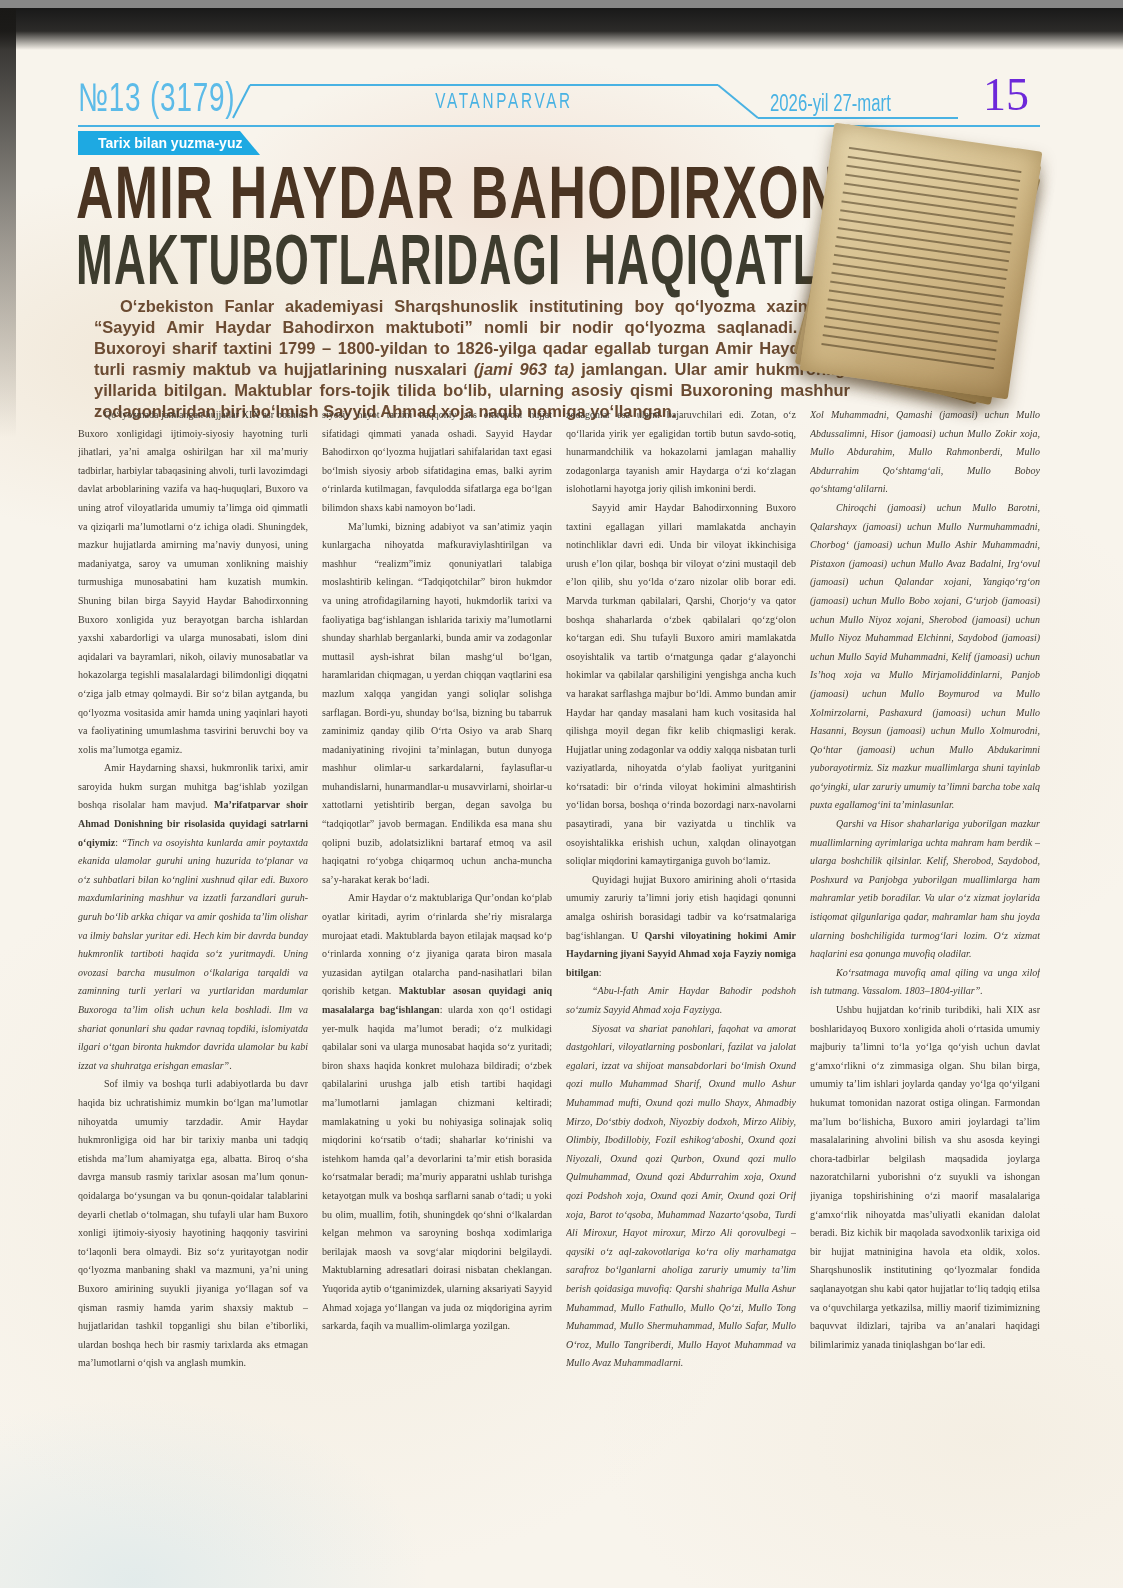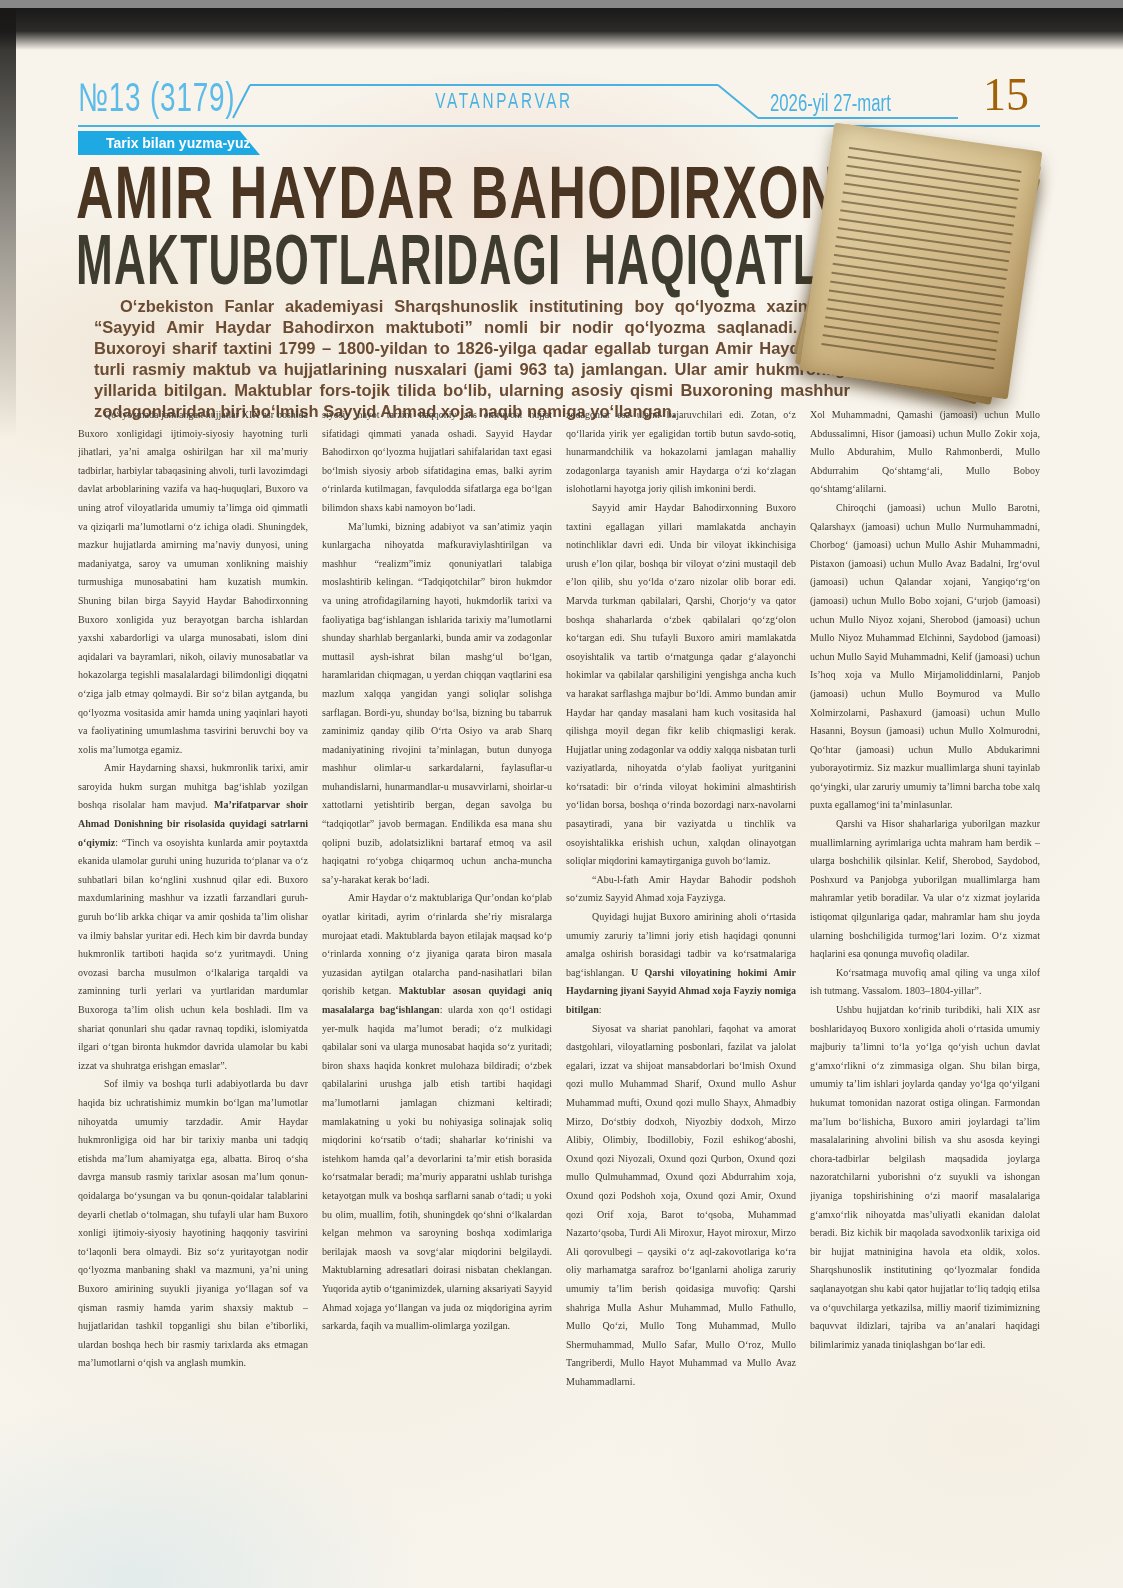--- a/index.html
+++ b/index.html
@@ -20,28 +20,28 @@
     background:linear-gradient(180deg,rgba(25,24,22,.95),rgba(50,46,40,.45) 55%,rgba(50,46,40,0));}
   
   .issue{position:absolute;left:78px;top:66px;font-family:"Liberation Sans",sans-serif;
     font-size:34px;color:#5cbbe8;transform:scale(.82,1.18);transform-origin:left top;letter-spacing:1px;}
   .mast-title{position:absolute;left:404px;top:80px;width:200px;text-align:center;
     font-family:"Liberation Sans",sans-serif;font-size:17px;letter-spacing:3px;color:#49b2e3;
     transform:scale(.9,1.3);transform-origin:center top;}
   .mast-date{position:absolute;left:770px;top:82px;font-family:"Liberation Sans",sans-serif;
     font-size:19px;color:#49b2e3;transform:scale(.88,1.22);transform-origin:left top;}
   .pageno{position:absolute;left:983px;top:60px;font-family:"Liberation Serif",serif;
-    font-size:46px;color:#a16207;}
+    font-size:46px;color:#6d28d9;}
   .mast-lines{position:absolute;left:78px;top:64px;width:962px;height:58px;}
   .hairline{position:absolute;left:78px;top:117px;width:962px;height:2px;background:#49b2e3;}
   
   .kicker{position:absolute;left:78px;top:123px;width:182px;height:24px;background:#1ea9e2;
     clip-path:polygon(0 0,162px 0,182px 100%,0 100%);
     font-family:"Liberation Sans",sans-serif;font-weight:bold;font-size:14px;color:#fff;
-    line-height:24px;padding-left:28px;box-sizing:border-box;}
+    line-height:24px;padding-left:20px;box-sizing:border-box;}
   
   .hl1{position:absolute;left:76px;top:142px;font-family:"Liberation Sans",sans-serif;
     font-weight:bold;font-size:74px;color:#4a3422;white-space:nowrap;letter-spacing:2px;
     transform:scale(.70,1.0);transform-origin:left top;}
   .hl2{position:absolute;left:76px;top:212px;font-family:"Liberation Sans",sans-serif;
     font-weight:bold;font-size:70px;color:#3d3c2e;white-space:nowrap;letter-spacing:2px;word-spacing:14px;
     transform:scale(.63,1.0);transform-origin:left top;}
   
   .lead{position:absolute;left:94px;top:288px;width:756px;
     font-family:"Liberation Sans",sans-serif;font-weight:bold;font-size:16.5px;line-height:21px;
@@ -56,21 +56,21 @@
   .sheet.s2{left:18px;top:12px;width:200px;height:245px;transform:rotate(12deg);background:linear-gradient(140deg,#e2d0a2,#cdb382 60%,#b2955f);}
   .sheet.s3{left:16px;top:6px;width:210px;height:250px;transform:rotate(8deg);}
   .sheet.s3::after{content:"";position:absolute;inset:22px 18px;filter:blur(.6px);opacity:.85;
     background:repeating-linear-gradient(to bottom,rgba(72,56,30,.65) 0 2px,rgba(72,56,30,0) 2px 9px);}
   
   .cols{position:absolute;left:78px;top:398px;width:962px;height:1128px;display:flex;gap:14px;}
   .col{width:230px;height:100%;overflow:hidden;font-size:10px;line-height:18.6px;text-align:justify;}
   .para{margin:0;}
   .para.ind{text-indent:26px;}
   .b{font-weight:bold;}
-  .i{}
+  .i{font-style:italic;}
 </style>
 </head>
 <body>
 
 <div class="page">
   <div class="scan-top"></div>
   <div class="scan-left"></div>
 
   <div class="issue">№13 (3179)</div>
   <svg class="mast-lines" viewBox="0 0 962 58">
@@ -104,22 +104,22 @@
         <p class="para ind"><span>Sof ilmiy va boshqa turli adabiyotlarda bu davr haqida biz uchratishimiz mumkin bo‘lgan ma’lumotlar nihoyatda umumiy tarzdadir. Amir Haydar hukmronligiga oid har bir tarixiy manba uni tadqiq etishda ma’lum ahamiyatga ega, albatta. Biroq o‘sha davrga mansub rasmiy tarixlar asosan ma’lum qonun-qoidalarga bo‘ysungan va bu qonun-qoidalar talablarini deyarli chetlab o‘tolmagan, shu tufayli ular ham Buxoro xonligi ijtimoiy-siyosiy hayotining haqqoniy tasvirini to‘laqonli bera olmaydi. Biz so‘z yuritayotgan nodir qo‘lyozma manbaning shakl va mazmuni, ya’ni uning Buxoro amirining suyukli jiyaniga yo‘llagan sof va qisman rasmiy hamda yarim shaxsiy maktub – hujjatlaridan tashkil topganligi shu bilan e’tiborliki, ulardan boshqa hech bir rasmiy tarixlarda aks etmagan ma’lumotlarni o‘qish va anglash mumkin.</span></p>
       </div>
     <div class="col">
         <p class="para"><span>siyosiy hayot tarzini haqqoniy aks ettiruvchi hujjat sifatidagi qimmati yanada oshadi. Sayyid Haydar Bahodirxon qo‘lyozma hujjatlari sahifalaridan taxt egasi bo‘lmish siyosiy arbob sifatidagina emas, balki ayrim o‘rinlarda kutilmagan, favqulodda sifatlarga ega bo‘lgan bilimdon shaxs kabi namoyon bo‘ladi.</span></p>
         <p class="para ind"><span>Ma’lumki, bizning adabiyot va san’atimiz yaqin kunlargacha nihoyatda mafkuraviylashtirilgan va mashhur “realizm”imiz qonuniyatlari talabiga moslashtirib kelingan. “Tadqiqotchilar” biron hukmdor va uning atrofidagilarning hayoti, hukmdorlik tarixi va faoliyatiga bag‘ishlangan ishlarida tarixiy ma’lumotlarni shunday sharhlab berganlarki, bunda amir va zodagonlar muttasil aysh-ishrat bilan mashg‘ul bo‘lgan, haramlaridan chiqmagan, u yerdan chiqqan vaqtlarini esa mazlum xalqqa yangidan yangi soliqlar solishga sarflagan. Bordi-yu, shunday bo‘lsa, bizning bu tabarruk zaminimiz qanday qilib O‘rta Osiyo va arab Sharq madaniyatining rivojini ta’minlagan, butun dunyoga mashhur olimlar-u sarkardalarni, faylasuflar-u muhandislarni, hunarmandlar-u musavvirlarni, shoirlar-u xattotlarni yetishtirib bergan, degan savolga bu “tadqiqotlar” javob bermagan. Endilikda esa mana shu qolipni buzib, adolatsizlikni bartaraf etmoq va asil haqiqatni ro‘yobga chiqarmoq uchun ancha-muncha sa’y-harakat kerak bo‘ladi.</span></p>
         <p class="para ind"><span>Amir Haydar o‘z maktublariga Qur’ondan ko‘plab oyatlar kiritadi, ayrim o‘rinlarda she’riy misralarga murojaat etadi. Maktublarda bayon etilajak maqsad ko‘p o‘rinlarda xonning o‘z jiyaniga qarata biron masala yuzasidan aytilgan otalarcha pand-nasihatlari bilan qorishib ketgan. </span><span class="b">Maktublar asosan quyidagi aniq masalalarga bag‘ishlangan</span><span>: ularda xon qo‘l ostidagi yer-mulk haqida ma’lumot beradi; o‘z mulkidagi qabilalar soni va ularga munosabat haqida so‘z yuritadi; biron shaxs haqida konkret mulohaza bildiradi; o‘zbek qabilalarini urushga jalb etish tartibi haqidagi ma’lumotlarni jamlagan chizmani keltiradi; mamlakatning u yoki bu nohiyasiga solinajak soliq miqdorini ko‘rsatib o‘tadi; shaharlar ko‘rinishi va istehkom hamda qal’a devorlarini ta’mir etish borasida ko‘rsatmalar beradi; ma’muriy apparatni ushlab turishga ketayotgan mulk va boshqa sarflarni sanab o‘tadi; u yoki bu olim, muallim, fotih, shuningdek qo‘shni o‘lkalardan kelgan mehmon va saroyning boshqa xodimlariga berilajak maosh va sovg‘alar miqdorini belgilaydi. Maktublarning adresatlari doirasi nisbatan cheklangan. Yuqorida aytib o‘tganimizdek, ularning aksariyati Sayyid Ahmad xojaga yo‘llangan va juda oz miqdorigina ayrim sarkarda, faqih va muallim-olimlarga yozilgan.</span></p>
       </div>
     <div class="col">
         <p class="para"><span>zodagonlar esa ularni bajaruvchilari edi. Zotan, o‘z qo‘llarida yirik yer egaligidan tortib butun savdo-sotiq, hunarmandchilik va hokazolarni jamlagan mahalliy zodagonlarga tayanish amir Haydarga o‘zi ko‘zlagan islohotlarni hayotga joriy qilish imkonini berdi.</span></p>
         <p class="para ind"><span>Sayyid amir Haydar Bahodirxonning Buxoro taxtini egallagan yillari mamlakatda anchayin notinchliklar davri edi. Unda bir viloyat ikkinchisiga urush e’lon qilar, boshqa bir viloyat o‘zini mustaqil deb e’lon qilib, shu yo‘lda o‘zaro nizolar olib borar edi. Marvda turkman qabilalari, Qarshi, Chorjo‘y va qator boshqa shaharlarda o‘zbek qabilalari qo‘zg‘olon ko‘targan edi. Shu tufayli Buxoro amiri mamlakatda osoyishtalik va tartib o‘rnatgunga qadar g‘alayonchi hokimlar va qabilalar qarshiligini yengishga ancha kuch va harakat sarflashga majbur bo‘ldi. Ammo bundan amir Haydar har qanday masalani ham kuch vositasida hal qilishga moyil degan fikr kelib chiqmasligi kerak. Hujjatlar uning zodagonlar va oddiy xalqqa nisbatan turli vaziyatlarda, nihoyatda o‘ylab faoliyat yuritganini ko‘rsatadi: bir o‘rinda viloyat hokimini almashtirish yo‘lidan borsa, boshqa o‘rinda bozordagi narx-navolarni pasaytiradi, yana bir vaziyatda u tinchlik va osoyishtalikka erishish uchun, xalqdan olinayotgan soliqlar miqdorini kamaytirganiga guvoh bo‘lamiz.</span></p>
+        <p class="para ind"><span>Quyidagi hujjat Buxoro amirining aholi o‘rtasida umumiy zaruriy ta’limni joriy etish haqidagi qonunni amalga oshirish borasidagi tadbir va ko‘rsatmalariga bag‘ishlangan. </span><span class="b">U Qarshi viloyatining hokimi Amir Haydarning jiyani Sayyid Ahmad xoja Fayziy nomiga bitilgan</span><span>:</span></p>
         <p class="para ind"><span class="i">“Abu-l-fath Amir Haydar Bahodir podshoh so‘zumiz Sayyid Ahmad xoja Fayziyga.</span></p>
-        <p class="para ind"><span>Quyidagi hujjat Buxoro amirining aholi o‘rtasida umumiy zaruriy ta’limni joriy etish haqidagi qonunni amalga oshirish borasidagi tadbir va ko‘rsatmalariga bag‘ishlangan. </span><span class="b">U Qarshi viloyatining hokimi Amir Haydarning jiyani Sayyid Ahmad xoja Fayziy nomiga bitilgan</span><span>:</span></p>
         <p class="para ind"><span class="i">Siyosat va shariat panohlari, faqohat va amorat dastgohlari, viloyatlarning posbonlari, fazilat va jalolat egalari, izzat va shijoat mansabdorlari bo‘lmish Oxund qozi mullo Muhammad Sharif, Oxund mullo Ashur Muhammad mufti, Oxund qozi mullo Shayx, Ahmadbiy Mirzo, Do‘stbiy dodxoh, Niyozbiy dodxoh, Mirzo Alibiy, Olimbiy, Ibodillobiy, Fozil eshikog‘aboshi, Oxund qozi Niyozali, Oxund qozi Qurbon, Oxund qozi mullo Qulmuhammad, Oxund qozi Abdurrahim xoja, Oxund qozi Podshoh xoja, Oxund qozi Amir, Oxund qozi Orif xoja, Barot to‘qsoba, Muhammad Nazarto‘qsoba, Turdi Ali Miroxur, Hayot miroxur, Mirzo Ali qorovulbegi – qaysiki o‘z aql-zakovotlariga ko‘ra oliy marhamatga sarafroz bo‘lganlarni aholiga zaruriy umumiy ta’lim berish qoidasiga muvofiq: Qarshi shahriga Mulla Ashur Muhammad, Mullo Fathullo, Mullo Qo‘zi, Mullo Tong Muhammad, Mullo Shermuhammad, Mullo Safar, Mullo O‘roz, Mullo Tangriberdi, Mullo Hayot Muhammad va Mullo Avaz Muhammadlarni.</span></p>
       </div>
     <div class="col">
     <p class="para"><span class="i">Xol Muhammadni, Qamashi (jamoasi) uchun Mullo Abdussalimni, Hisor (jamoasi) uchun Mullo Zokir xoja, Mullo Abdurahim, Mullo Rahmonberdi, Mullo Abdurrahim Qo‘shtamg‘ali, Mullo Boboy qo‘shtamg‘alilarni.</span></p>
         <p class="para ind"><span class="i">Chiroqchi (jamoasi) uchun Mullo Barotni, Qalarshayx (jamoasi) uchun Mullo Nurmuhammadni, Chorbog‘ (jamoasi) uchun Mullo Ashir Muhammadni, Pistaxon (jamoasi) uchun Mullo Avaz Badalni, Irg‘ovul (jamoasi) uchun Qalandar xojani, Yangiqo‘rg‘on (jamoasi) uchun Mullo Bobo xojani, G‘urjob (jamoasi) uchun Mullo Niyoz xojani, Sherobod (jamoasi) uchun Mullo Niyoz Muhammad Elchinni, Saydobod (jamoasi) uchun Mullo Sayid Muhammadni, Kelif (jamoasi) uchun Is’hoq xoja va Mullo Mirjamoliddinlarni, Panjob (jamoasi) uchun Mullo Boymurod va Mullo Xolmirzolarni, Pashaxurd (jamoasi) uchun Mullo Hasanni, Boysun (jamoasi) uchun Mullo Xolmurodni, Qo‘htar (jamoasi) uchun Mullo Abdukarimni yuborayotirmiz. Siz mazkur muallimlarga shuni tayinlab qo‘yingki, ular zaruriy umumiy ta’limni barcha tobe xalq puxta egallamog‘ini ta’minlasunlar.</span></p>
         <p class="para ind"><span class="i">Qarshi va Hisor shaharlariga yuborilgan mazkur muallimlarning ayrimlariga uchta mahram ham berdik – ularga boshchilik qilsinlar. Kelif, Sherobod, Saydobod, Poshxurd va Panjobga yuborilgan muallimlarga ham mahramlar yetib boradilar. Va ular o‘z xizmat joylarida istiqomat qilgunlariga qadar, mahramlar ham shu joyda ularning boshchiligida turmog‘lari lozim. O‘z xizmat haqlarini esa qonunga muvofiq oladilar.</span></p>
         <p class="para ind"><span class="i">Ko‘rsatmaga muvofiq amal qiling va unga xilof ish tutmang. Vassalom. 1803–1804-yillar”.</span></p>
         <p class="para ind"><span>Ushbu hujjatdan ko‘rinib turibdiki, hali XIX asr boshlaridayoq Buxoro xonligida aholi o‘rtasida umumiy majburiy ta’limni to‘la yo‘lga qo‘yish uchun davlat g‘amxo‘rlikni o‘z zimmasiga olgan. Shu bilan birga, umumiy ta’lim ishlari joylarda qanday yo‘lga qo‘yilgani hukumat tomonidan nazorat ostiga olingan. Farmondan ma’lum bo‘lishicha, Buxoro amiri joylardagi ta’lim masalalarining ahvolini bilish va shu asosda keyingi chora-tadbirlar belgilash maqsadida joylarga nazoratchilarni yuborishni o‘z suyukli va ishongan jiyaniga topshirishining o‘zi maorif masalalariga g‘amxo‘rlik nihoyatda mas’uliyatli ekanidan dalolat beradi. Biz kichik bir maqolada savodxonlik tarixiga oid bir hujjat matninigina havola eta oldik, xolos. Sharqshunoslik institutining qo‘lyozmalar fondida saqlanayotgan shu kabi qator hujjatlar to‘liq tadqiq etilsa va o‘quvchilarga yetkazilsa, milliy maorif tizimimizning baquvvat ildizlari, tajriba va an’analari haqidagi bilimlarimiz yanada tiniqlashgan bo‘lar edi.</span></p>
       </div>
   </div>

